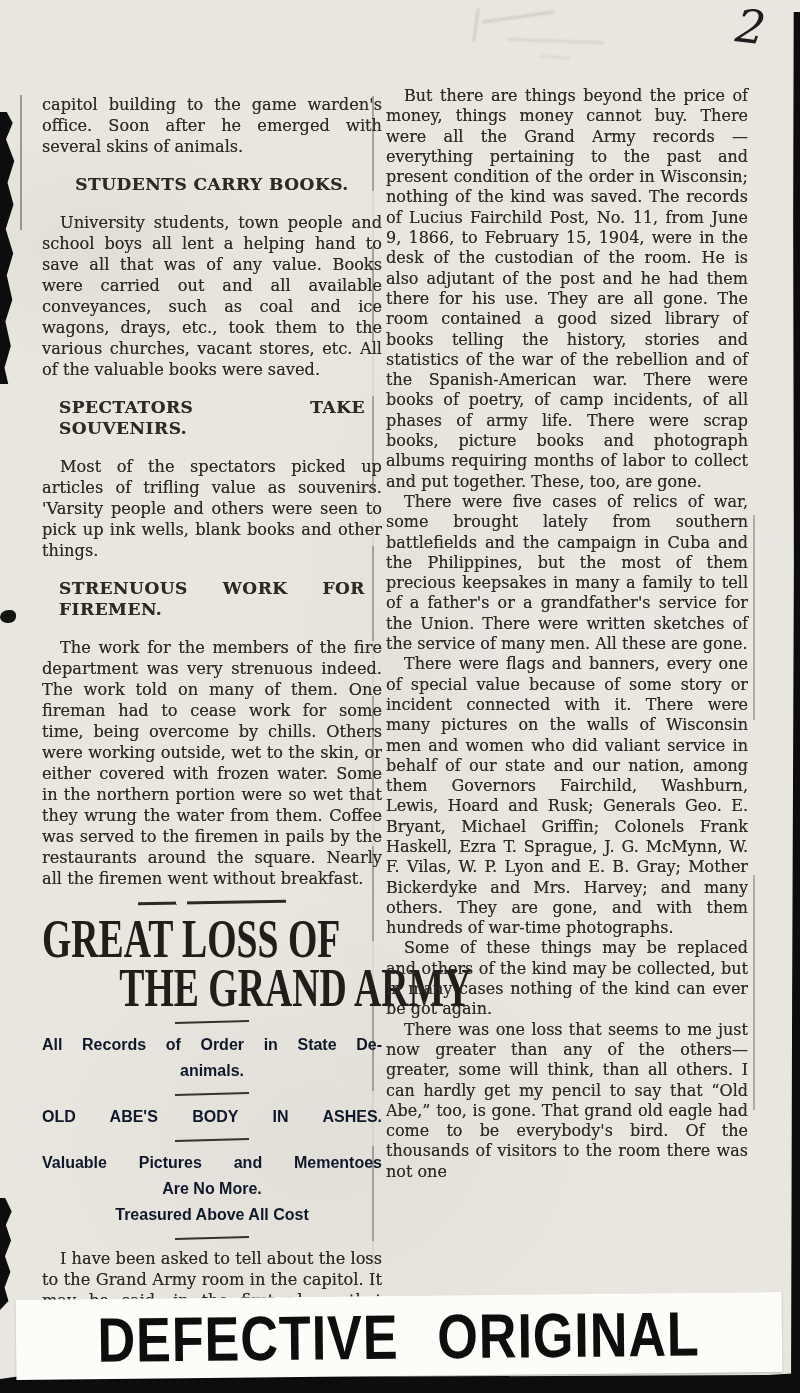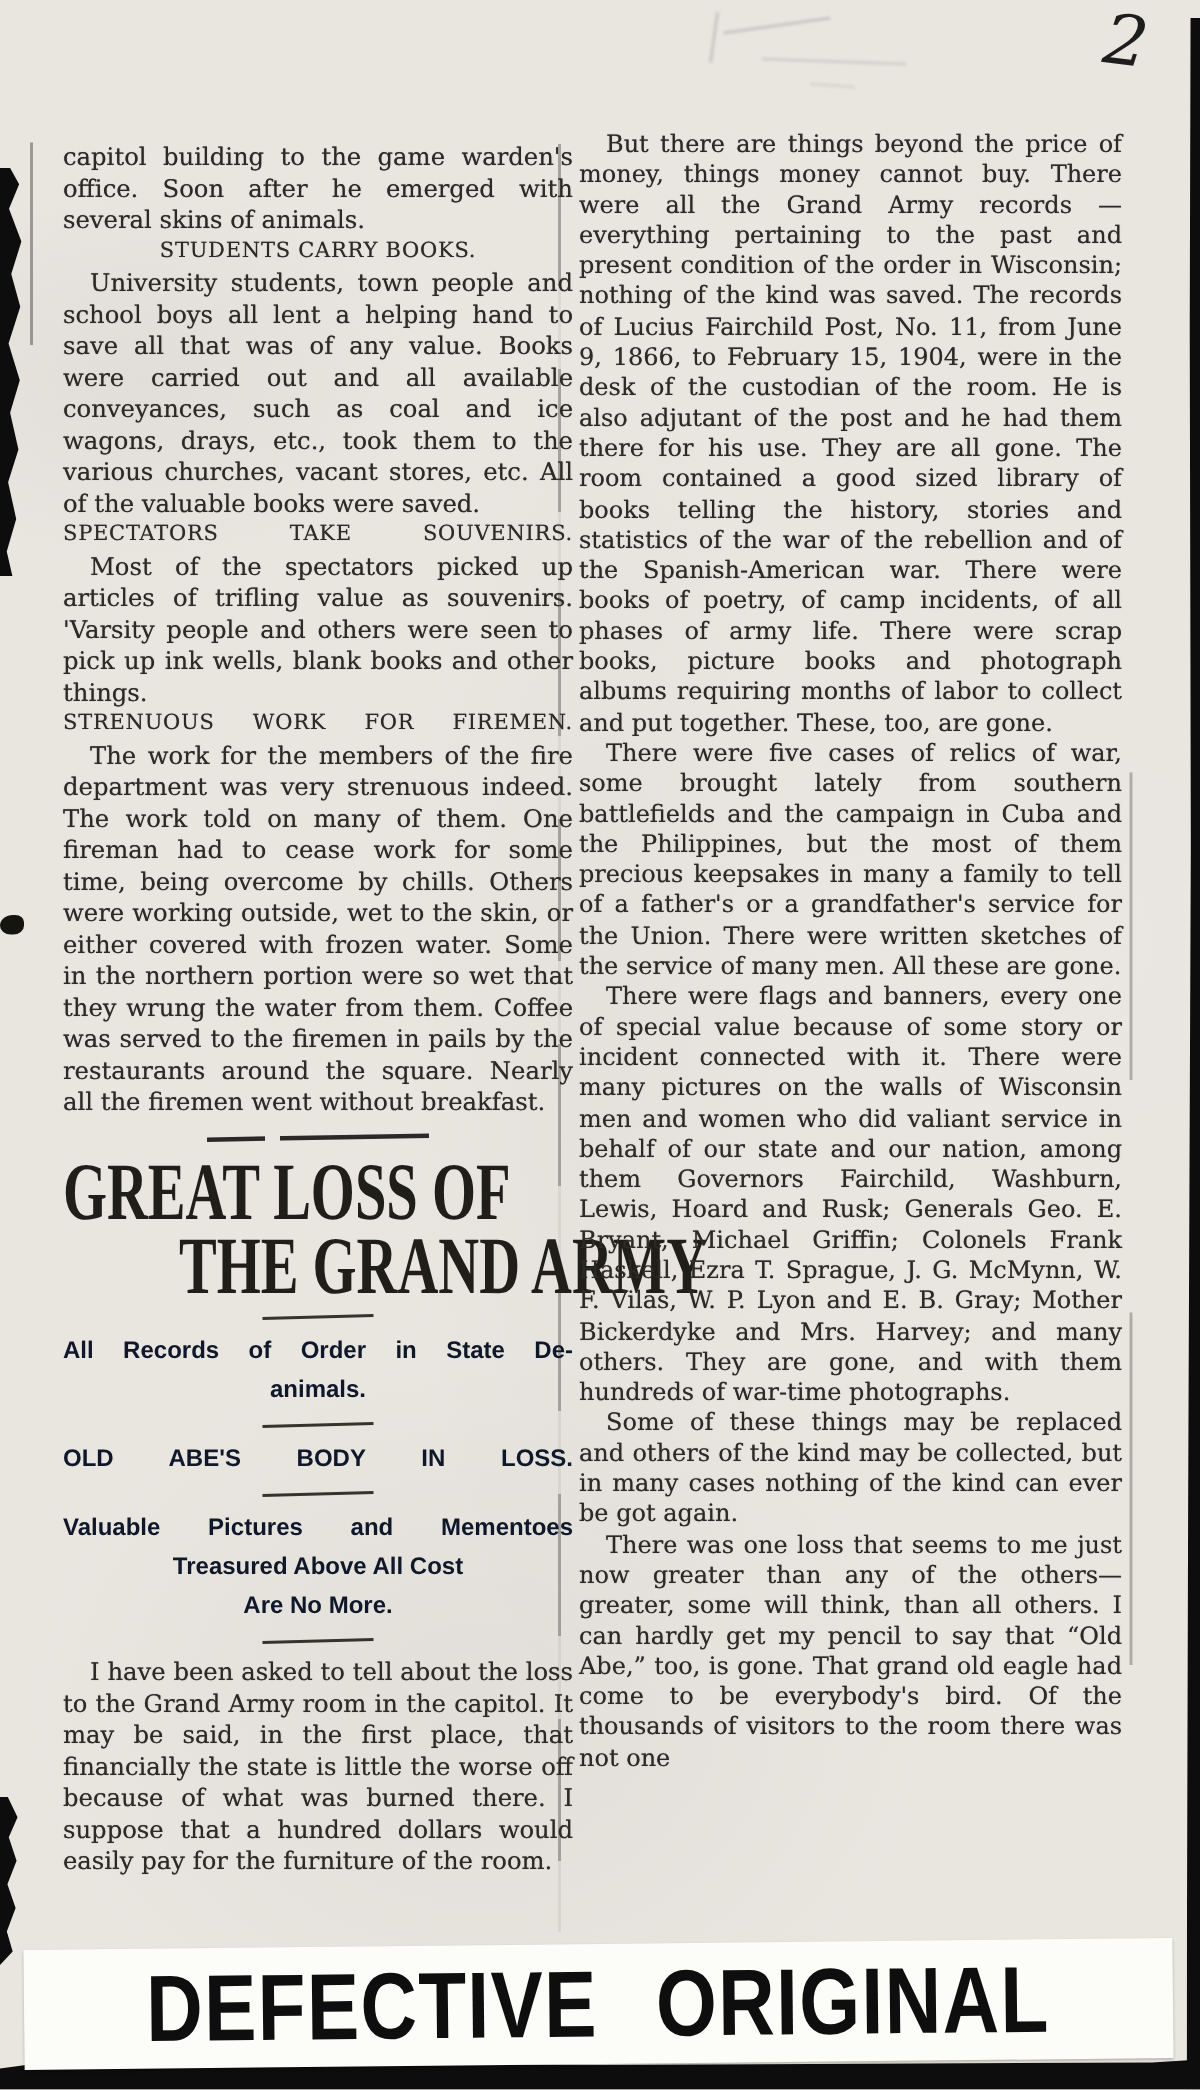--- a/index.html
+++ b/index.html
@@ -23,22 +23,22 @@
   .col { position:absolute; }
   #left-col  { left:42px;  top:94px; width:340px; }
   #right-col { left:386px; top:86px; width:362px; }
 
   .para { margin:0; text-align:justify; text-shadow:0 0 0.5px rgba(44,42,36,0.65); }
   #left-col  .para { font-size:16.2px; line-height:21px; }
   #right-col .para { font-size:16px;   line-height:20.3px; }
   .para.indent { text-indent:18px; }
 
   .col-head {
-    margin:0; font-weight:400; letter-spacing:0.5px;
-    font-size:14px; line-height:21px; text-shadow:0 0 0.5px rgba(44,42,36,0.6);
+    margin:17px; font-weight:700; letter-spacing:0.5px;
+    font-size:17px; line-height:21px; text-shadow:0 0 0.5px rgba(44,42,36,0.6);
   }
   .align-center  { text-align:center; }
   .align-left    { text-align:right; }
   .align-right   { text-align:left; }
   .align-justify { text-align:justify; text-align-last:justify; }
 
   .headline { margin:10px 0 2px 0; }
   .headline-line {
     font-family:"Liberation Serif", serif; font-weight:700;
     font-size:46px; line-height:49px; color:#1f1e19; white-space:nowrap;
@@ -148,27 +148,27 @@
         <div class="headline-line align-left"><span>GREAT LOSS OF</span></div>
         <div class="headline-line align-right"><span>THE GRAND ARMY</span></div>
       </div>
       <div class="divider divider-short"></div>
       <div class="subhead">
         <div class="subhead-line align-justify">All Records of Order in State De-</div>
         <div class="subhead-line align-center">animals.</div>
       </div>
       <div class="divider divider-short"></div>
       <div class="subhead">
-        <div class="subhead-line align-justify">OLD ABE'S BODY IN LOSS.</div>
+        <div class="subhead-line align-justify">OLD ABE'S BODY IN ASHES.</div>
       </div>
       <div class="divider divider-short"></div>
       <div class="subhead">
         <div class="subhead-line align-justify">Valuable Pictures and Mementoes</div>
+        <div class="subhead-line align-center">Are No More.</div>
         <div class="subhead-line align-center">Treasured Above All Cost</div>
-        <div class="subhead-line align-center">Are No More.</div>
       </div>
       <div class="divider divider-short"></div>
       <p class="para indent">I have been asked to tell about the loss to the Grand Army room in the capitol. It may be said, in the first place, that financially the state is little the worse off because of what was burned there. I suppose that a hundred dollars would easily pay for the furniture of the room.</p>
     </div>
   <div class="col" id="right-col">
       <p class="para indent">But there are things beyond the price of money, things money cannot buy. There were all the Grand Army records — everything pertaining to the past and present condition of the order in Wisconsin; nothing of the kind was saved. The records of Lucius Fairchild Post, No. 11, from June 9, 1866, to February 15, 1904, were in the desk of the custodian of the room. He is also adjutant of the post and he had them there for his use. They are all gone. The room contained a good sized library of books telling the history, stories and statistics of the war of the rebellion and of the Spanish-American war. There were books of poetry, of camp incidents, of all phases of army life. There were scrap books, picture books and photograph albums requiring months of labor to collect and put together. These, too, are gone.</p>
       <p class="para indent">There were five cases of relics of war, some brought lately from southern battlefields and the campaign in Cuba and the Philippines, but the most of them precious keepsakes in many a family to tell of a father's or a grandfather's service for the Union. There were written sketches of the service of many men. All these are gone.</p>
       <p class="para indent">There were flags and banners, every one of special value because of some story or incident connected with it. There were many pictures on the walls of Wisconsin men and women who did valiant service in behalf of our state and our nation, among them Governors Fairchild, Washburn, Lewis, Hoard and Rusk; Generals Geo. E. Bryant, Michael Griffin; Colonels Frank Haskell, Ezra T. Sprague, J. G. McMynn, W. F. Vilas, W. P. Lyon and E. B. Gray; Mother Bickerdyke and Mrs. Harvey; and many others. They are gone, and with them hundreds of war-time photographs.</p>
       <p class="para indent">Some of these things may be replaced and others of the kind may be collected, but in many cases nothing of the kind can ever be got again.</p>
       <p class="para indent">There was one loss that seems to me just now greater than any of the others—greater, some will think, than all others. I can hardly get my pencil to say that “Old Abe,” too, is gone. That grand old eagle had come to be everybody's bird. Of the thousands of visitors to the room there was not one</p>

